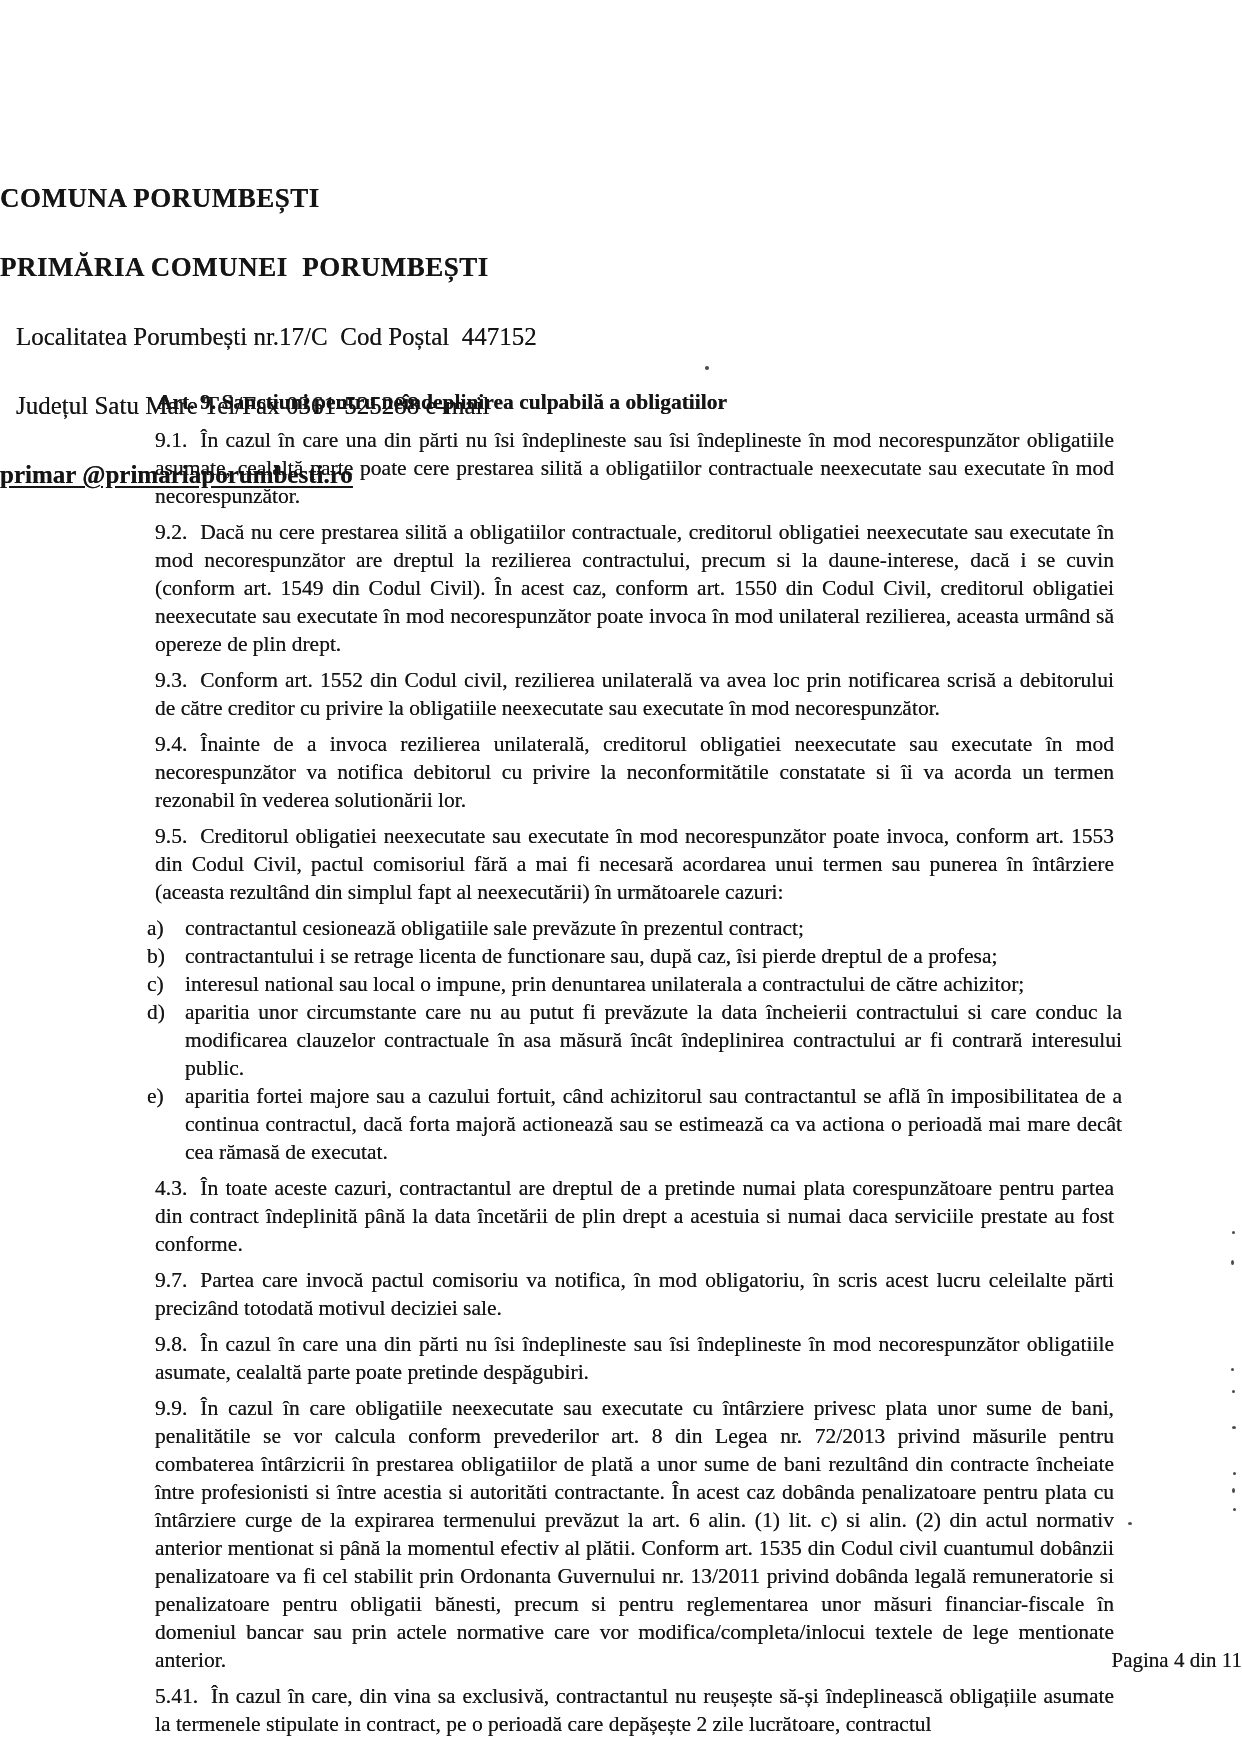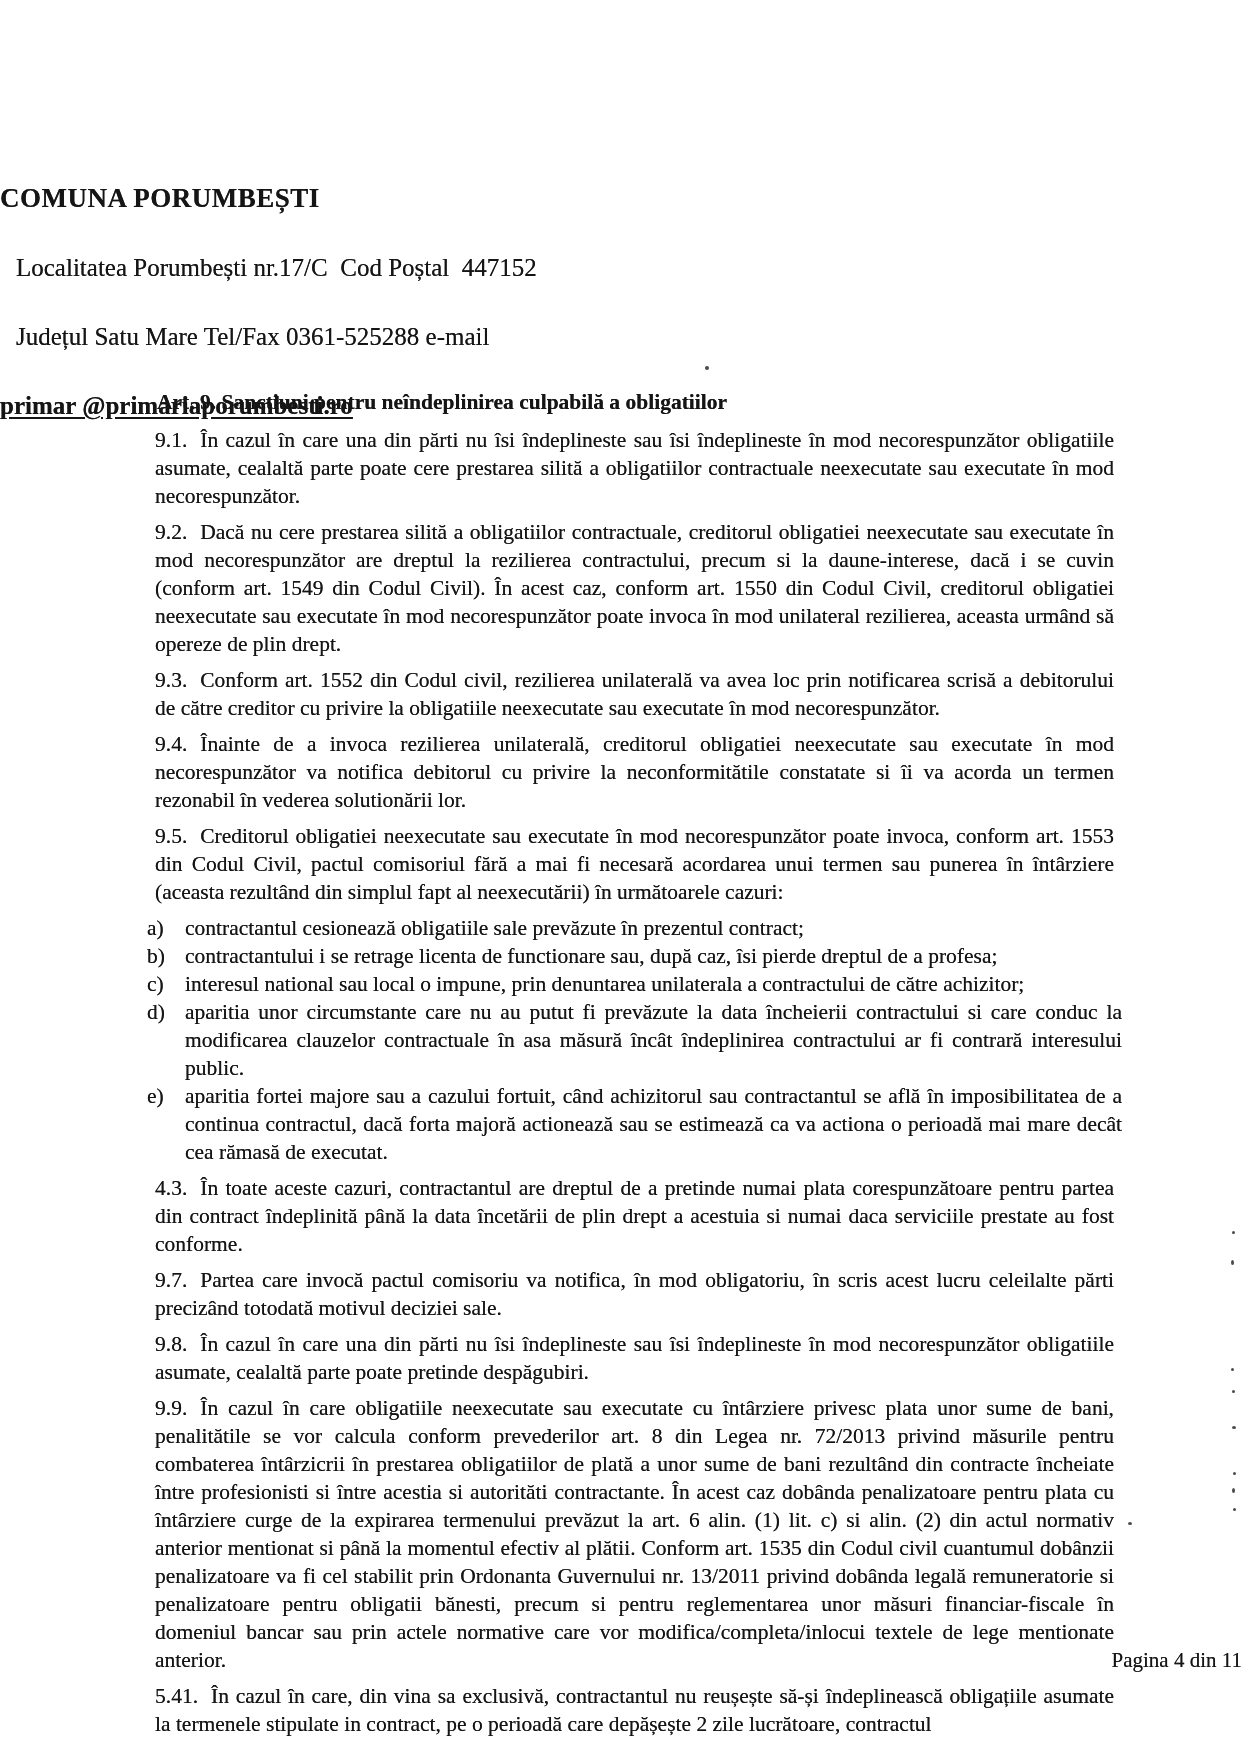--- a/index.html
+++ b/index.html
@@ -80,20 +80,21 @@
     border-radius: 50%;
   }
 </style>
 </head>
 <body>
 
 <div class="page">
 
   <header class="letterhead">
     <div class="lh-line lh-bold">COMUNA PORUMBEȘTI</div>
+    <div class="lh-line lh-bold">PRIMĂRIA COMUNEI  PORUMBEȘTI</div>
     <div class="lh-line lh-reg">Localitatea Porumbești nr.17/C  Cod Poștal  447152</div>
     <div class="lh-line lh-reg">Județul Satu Mare Tel/Fax 0361-525288 e-mail</div>
     <div class="lh-email-wrap"><span class="lh-email">primar @primariaporumbesti.ro</span></div>
   </header>
 
   <main class="doc-body">
     <p class="art-heading">Art. 9. Sanctiuni pentru neîndeplinirea culpabilă a obligatiilor</p>
 
     <p class="para"><span class="plabel">9.1.</span><span>În cazul în care una din părti nu îsi îndeplineste sau îsi îndeplineste în mod necorespunzător obligatiile asumate, cealaltă parte poate cere prestarea silită a obligatiilor contractuale neexecutate sau executate în mod necorespunzător.</span></p>
 

